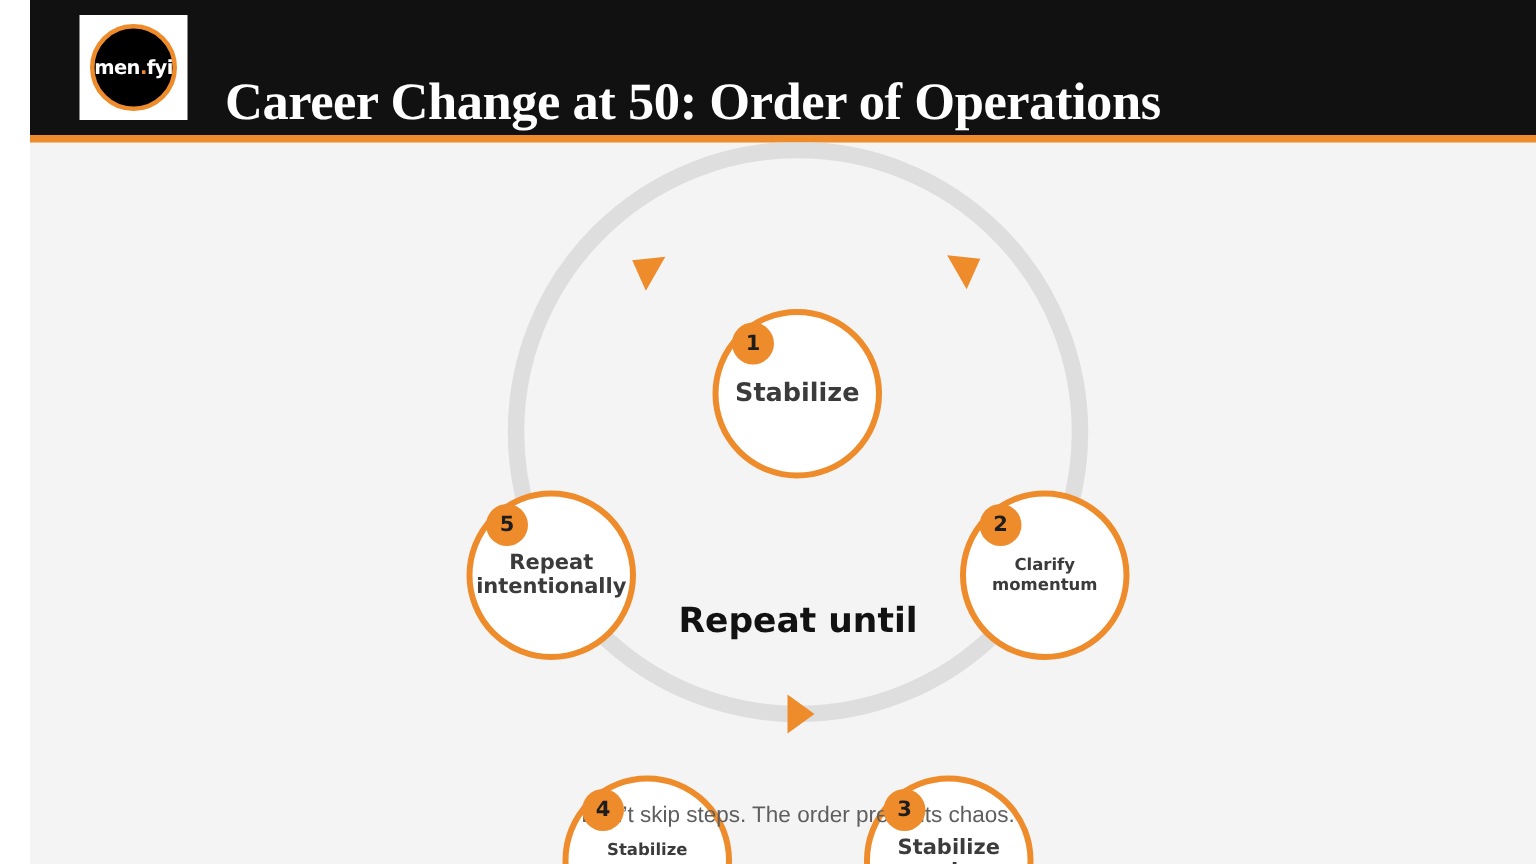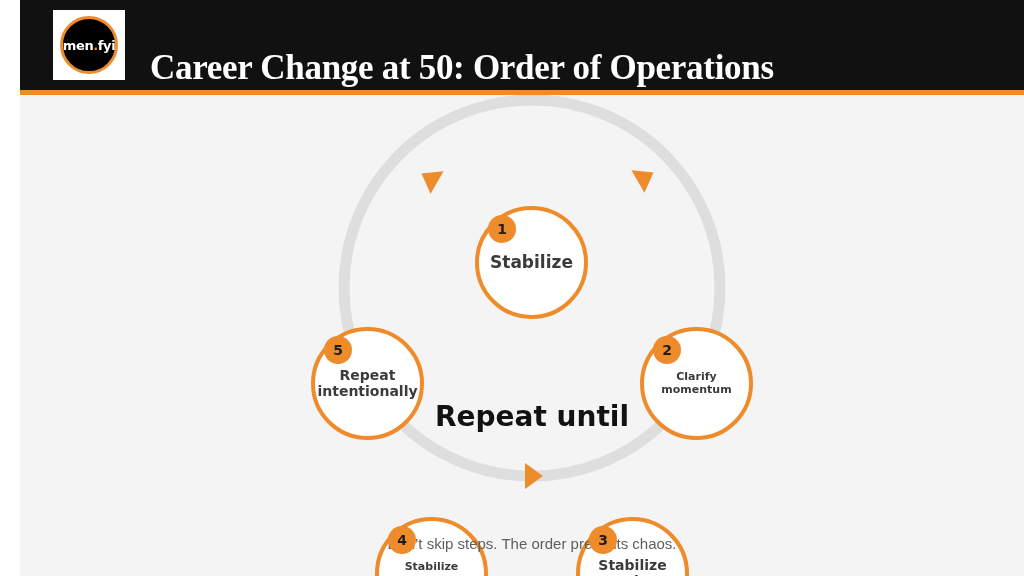--- a/index.html
+++ b/index.html
@@ -140,21 +140,21 @@
   #node-5 .badge { left: 9px; top: 5px; }
 
   
   #center-text {
     position: absolute;
     left: 362px;
     top: 305px;
     width: 300px;
     text-align: center;
     color: #121212;
-    font-size: 28px;
+    font-size: 23px;
     font-weight: bold;
     line-height: 1.22;
   }
 
   
   #footer {
     position: absolute;
     left: 0;
     top: 535px;
     width: 1024px;

